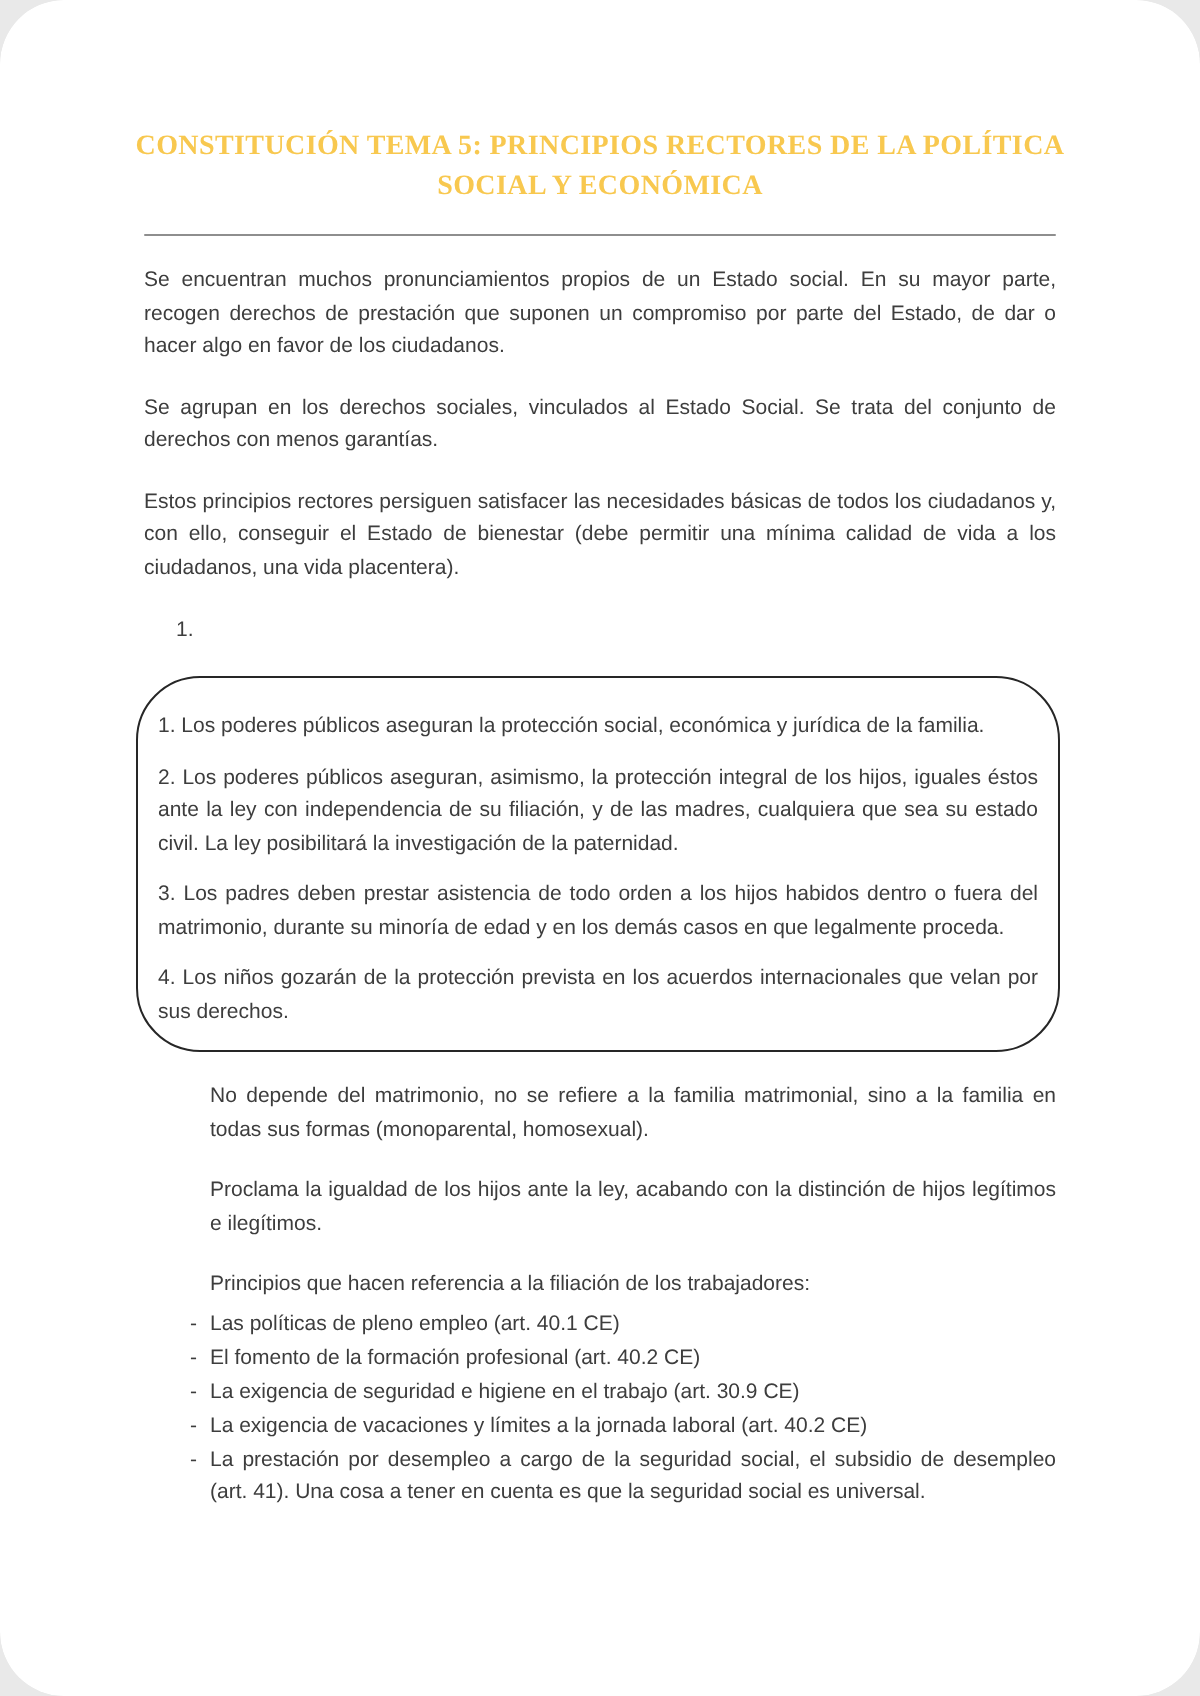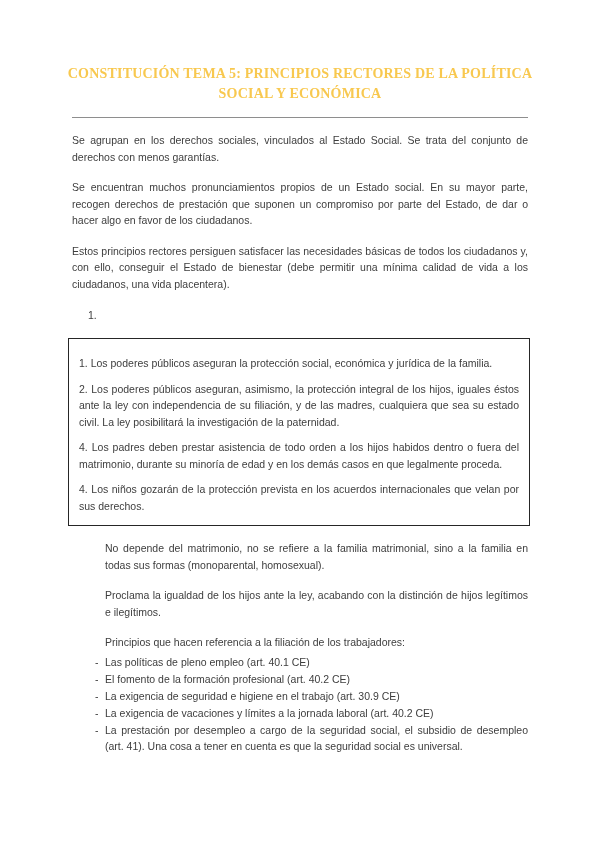--- a/index.html
+++ b/index.html
@@ -1,15 +1,15 @@
 <!DOCTYPE html>
 <html><head>
 <meta charset="utf-8">
 <style>
-  * { margin: 0; padding: 0; box-sizing: border-box; }
+  * { margin: 0; padding: 0; box-sizing: border-box; border-radius: 32px; }
   html, body { background: #e9e9e9; }
   .page {
     position: relative;
     width: 600px;
     height: 848px;
     margin: 0 auto;
     background: #ffffff;
     font-family: "Liberation Sans", "DejaVu Sans", sans-serif;
     color: #3d3d3d;
     padding: 64px 72px 0 72px;
@@ -93,32 +93,32 @@
 
 <div class="page">
 
   <h1 class="doc-title">
     <span class="t-line">CONSTITUCIÓN TEMA 5: PRINCIPIOS RECTORES DE LA POLÍTICA</span>
     <span class="t-line">SOCIAL Y ECONÓMICA</span>
   </h1>
 
   <hr class="title-divider">
 
+  <p class="para">Se encuentran muchos pronunciamientos propios de un Estado social. En su mayor parte, recogen derechos de prestación que suponen un compromiso por parte del Estado, de dar o hacer algo en favor de los ciudadanos.</p>
   <p class="para">Se agrupan en los derechos sociales, vinculados al Estado Social. Se trata del conjunto de derechos con menos garantías.</p>
-  <p class="para">Se encuentran muchos pronunciamientos propios de un Estado social. En su mayor parte, recogen derechos de prestación que suponen un compromiso por parte del Estado, de dar o hacer algo en favor de los ciudadanos.</p>
   <p class="para">Estos principios rectores persiguen satisfacer las necesidades básicas de todos los ciudadanos y, con ello, conseguir el Estado de bienestar (debe permitir una mínima calidad de vida a los ciudadanos, una vida placentera).</p>
 
   <div class="numbered-item">
     <span class="num">1.</span>
   </div>
 
   <div class="article-box">
     <p class="box-para">1. Los poderes públicos aseguran la protección social, económica y jurídica de la familia.</p>
     <p class="box-para">2. Los poderes públicos aseguran, asimismo, la protección integral de los hijos, iguales éstos ante la ley con independencia de su filiación, y de las madres, cualquiera que sea su estado civil. La ley posibilitará la investigación de la paternidad.</p>
-    <p class="box-para">4. Los padres deben prestar asistencia de todo orden a los hijos habidos dentro o fuera del matrimonio, durante su minoría de edad y en los demás casos en que legalmente proceda.</p>
+    <p class="box-para">3. Los padres deben prestar asistencia de todo orden a los hijos habidos dentro o fuera del matrimonio, durante su minoría de edad y en los demás casos en que legalmente proceda.</p>
     <p class="box-para">4. Los niños gozarán de la protección prevista en los acuerdos internacionales que velan por sus derechos.</p>
   </div>
 
   <p class="body-para after-box">No depende del matrimonio, no se refiere a la familia matrimonial, sino a la familia en todas sus formas (monoparental, homosexual).</p>
   <p class="body-para">Proclama la igualdad de los hijos ante la ley, acabando con la distinción de hijos legítimos e ilegítimos.</p>
   <p class="body-para list-intro">Principios que hacen referencia a la filiación de los trabajadores:</p>
 
   <div class="dash-list">
     <div class="dash-item">
       <span class="dash">-</span>

